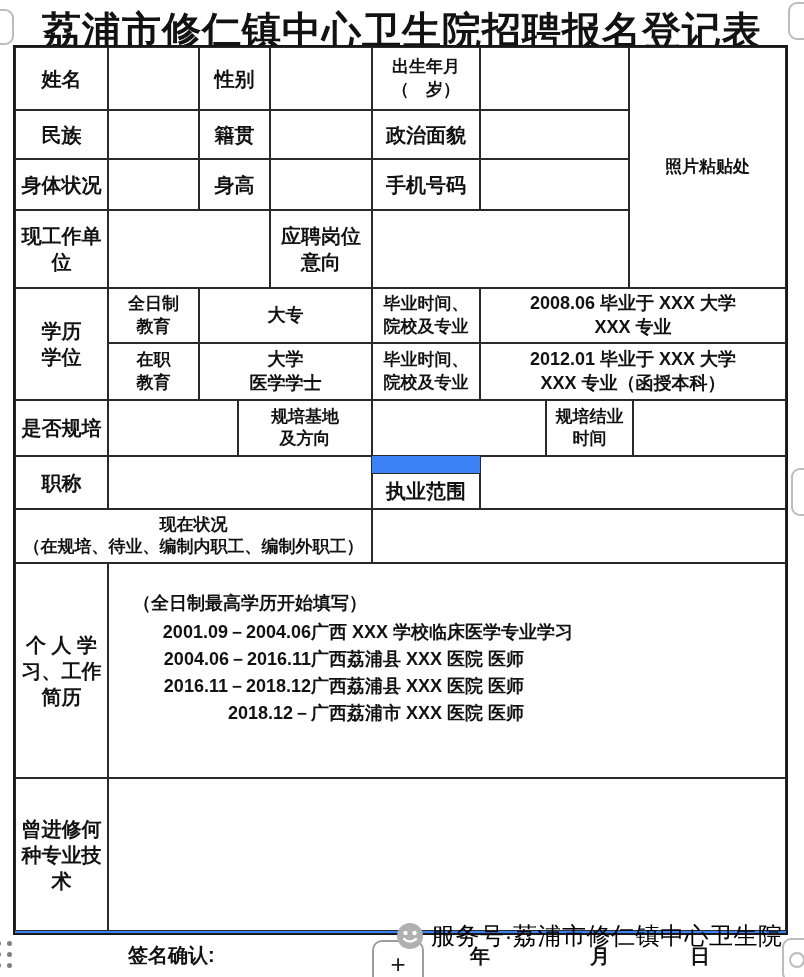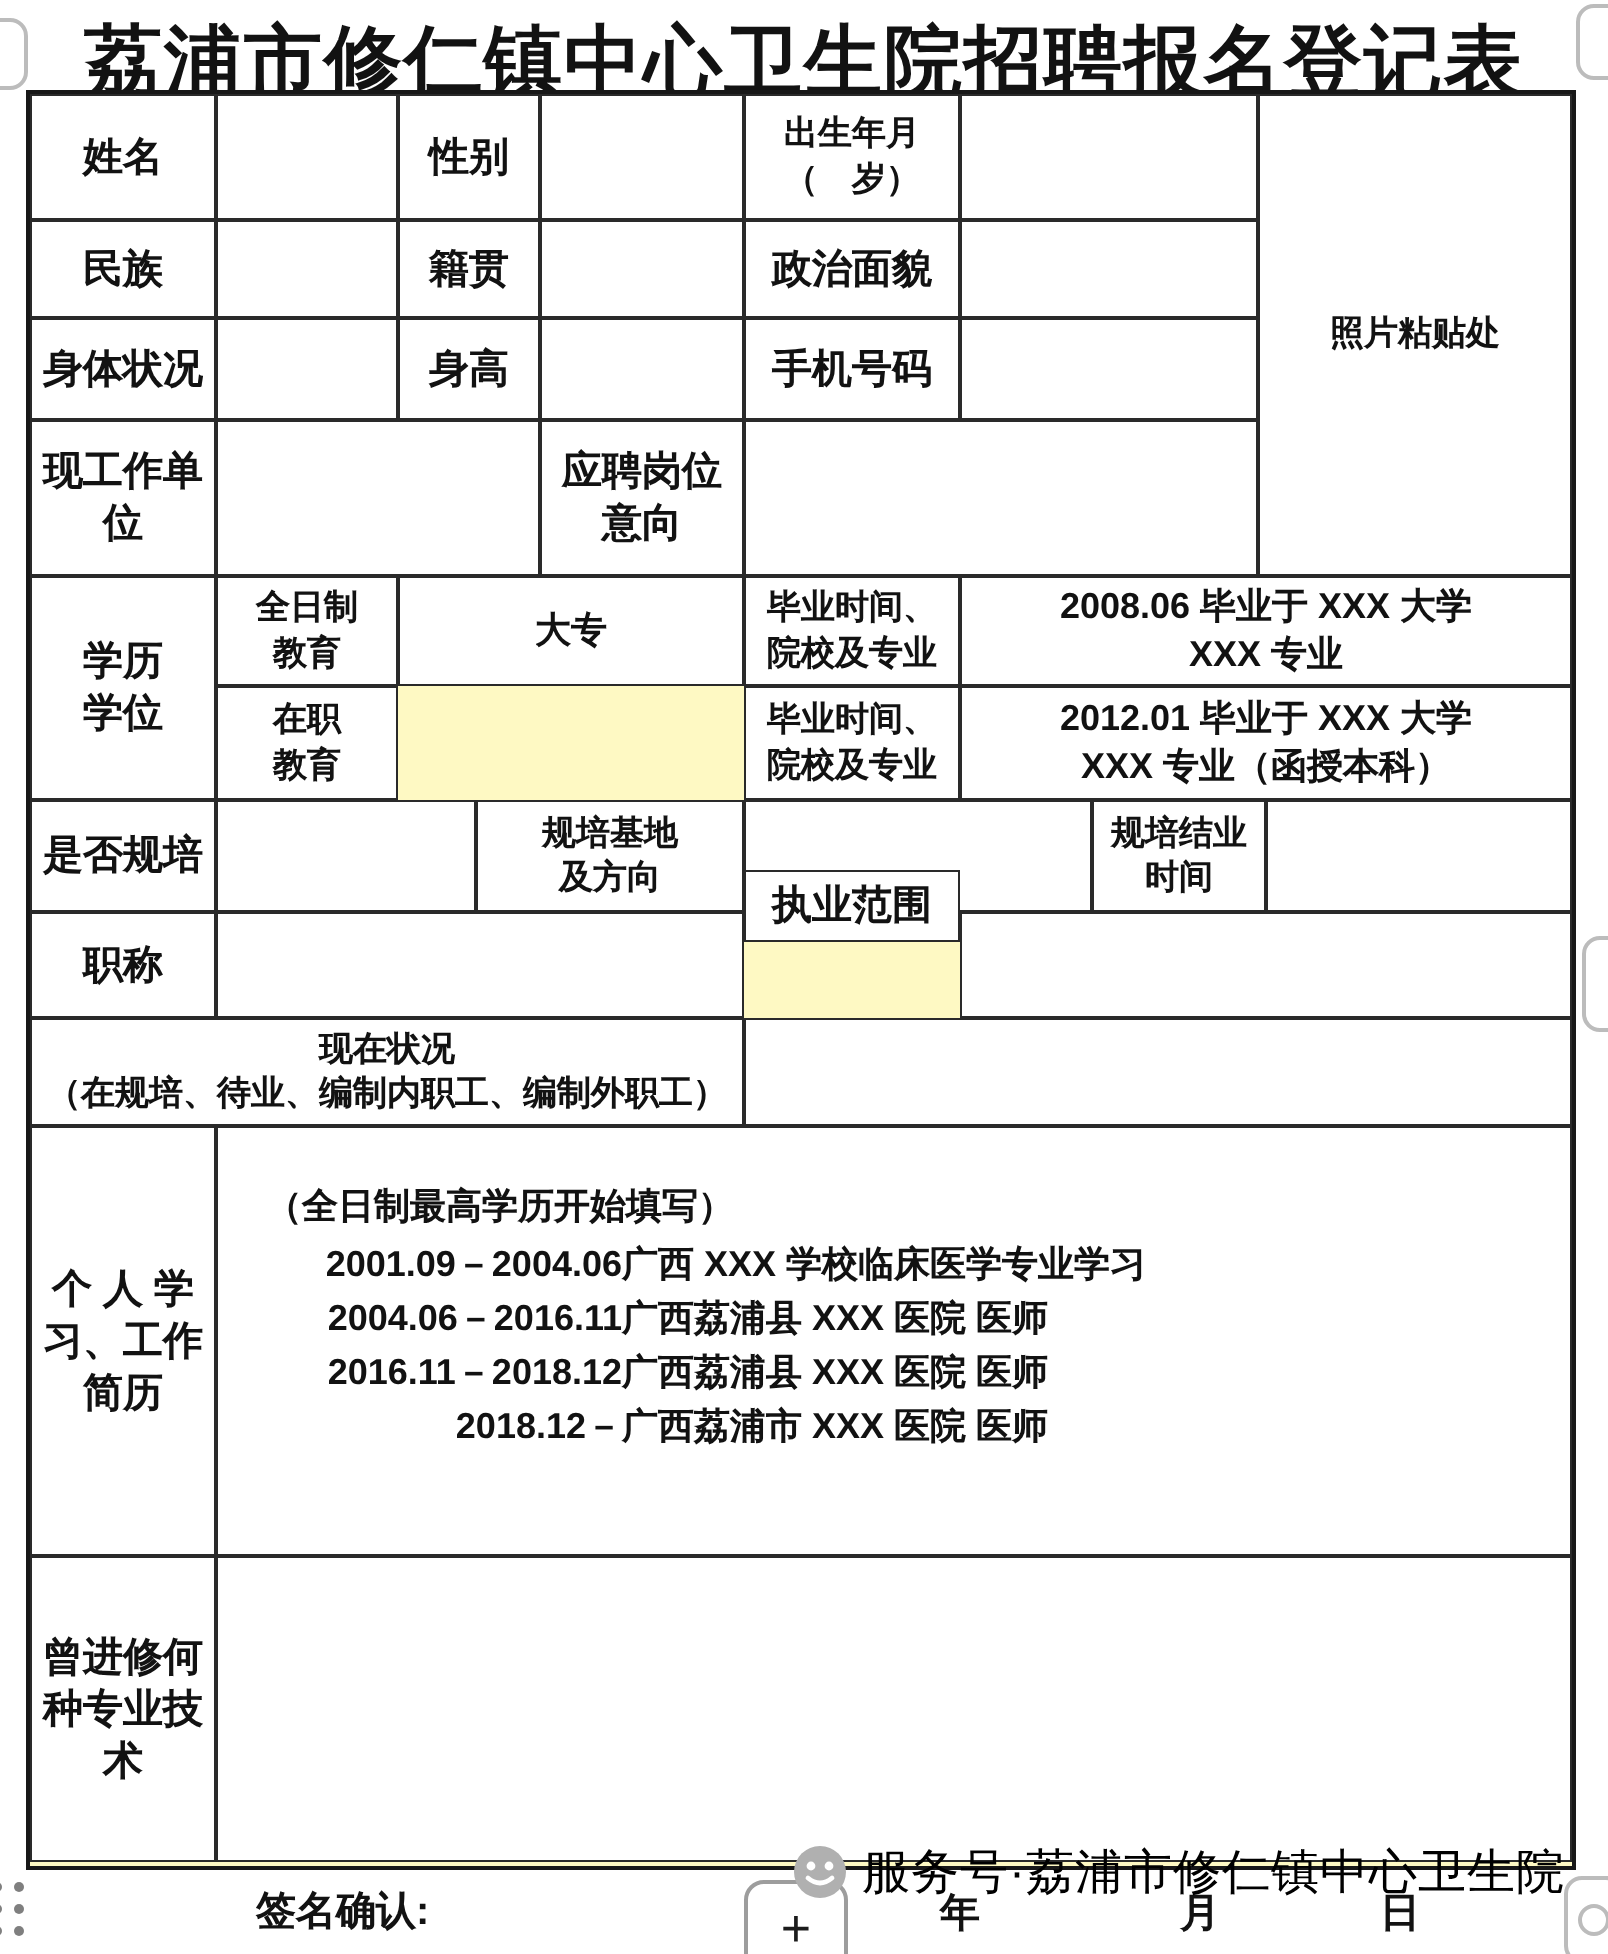--- a/index.html
+++ b/index.html
@@ -1,21 +1,21 @@
 <!DOCTYPE html>
 <html><head>
 <meta charset="utf-8">
 <style>
   html,body{margin:0;padding:0;overflow:hidden;}
   body{width:804px;height:977px;background:#ffffff;position:relative;
        font-family:"Liberation Sans","DejaVu Sans",sans-serif;color:#121212;}
   .title{position:absolute;top:4px;left:0;width:100%;text-align:center;
          font-size:39px;font-weight:bold;letter-spacing:1px;}
   .tbl{position:absolute;left:13px;top:45px;width:771px;height:886px;
-       border:2px solid #181818;box-sizing:content-box;background:#fef9c3;}
+       border:2px solid #181818;box-sizing:content-box;background:#3b82f6;}
   .cell{position:absolute;box-sizing:border-box;border:1px solid #2a2a2a;
         display:flex;align-items:center;justify-content:center;text-align:center;
         white-space:pre-line;font-size:20px;line-height:1.3;font-weight:bold;background:#fff;}
   .val{font-size:18px;font-weight:bold;}
   .sm{font-size:17px;}
   .photo{font-size:17px;font-weight:bold;}
   
   .resume-cell{position:absolute;box-sizing:border-box;border:1px solid #2a2a2a;
         padding:26px 10px 10px 24px;font-size:18px;font-weight:bold;line-height:27px;background:#fff;}
   .res-header{margin-bottom:2px;}
@@ -84,37 +84,39 @@
 学位</div>
   <div class="cell sm" style="left:93px;top:241px;width:91px;height:55px">全日制
 教育</div>
   <div class="cell val" style="left:184px;top:241px;width:173px;height:55px">大专</div>
   <div class="cell sm" style="left:357px;top:241px;width:108px;height:55px">毕业时间、
 院校及专业</div>
   <div class="cell val" style="left:465px;top:241px;width:306px;height:55px">2008.06 毕业于 XXX 大学
 XXX 专业</div>
   <div class="cell sm" style="left:93px;top:296px;width:91px;height:57px">在职
 教育</div>
+  <div class="cell val" style="left:184px;top:296px;width:173px;height:57px">大学
+医学学士</div>
   <div class="cell sm" style="left:357px;top:296px;width:108px;height:57px">毕业时间、
 院校及专业</div>
   <div class="cell val" style="left:465px;top:296px;width:306px;height:57px">2012.01 毕业于 XXX 大学
 XXX 专业（函授本科）</div>
 
   <div class="cell" style="left:0;top:353px;width:93px;height:56px">是否规培</div>
   <div class="cell" style="left:93px;top:353px;width:130px;height:56px"></div>
   <div class="cell sm" style="left:223px;top:353px;width:134px;height:56px">规培基地
 及方向</div>
   <div class="cell" style="left:357px;top:353px;width:174px;height:56px"></div>
   <div class="cell sm" style="left:531px;top:353px;width:87px;height:56px">规培结业
 时间</div>
   <div class="cell" style="left:618px;top:353px;width:153px;height:56px"></div>
 
   <div class="cell" style="left:0;top:409px;width:93px;height:53px">职称</div>
   <div class="cell" style="left:93px;top:409px;width:264px;height:53px"></div>
-  <div class="cell" style="left:357px;top:388px;width:108px;height:36px">执业范围</div>
+  <div class="cell" style="left:357px;top:426px;width:108px;height:36px">执业范围</div>
   <div class="cell" style="left:465px;top:409px;width:306px;height:53px"></div>
 
   <div class="cell sm" style="left:0;top:462px;width:357px;height:54px">现在状况
 （在规培、待业、编制内职工、编制外职工）</div>
   <div class="cell" style="left:357px;top:462px;width:414px;height:54px"></div>
 
   <div class="cell" style="left:0;top:516px;width:93px;height:215px">个 人 学
 习、工作
 简历</div>
   <div class="resume-cell" style="left:93px;top:516px;width:678px;height:215px">

